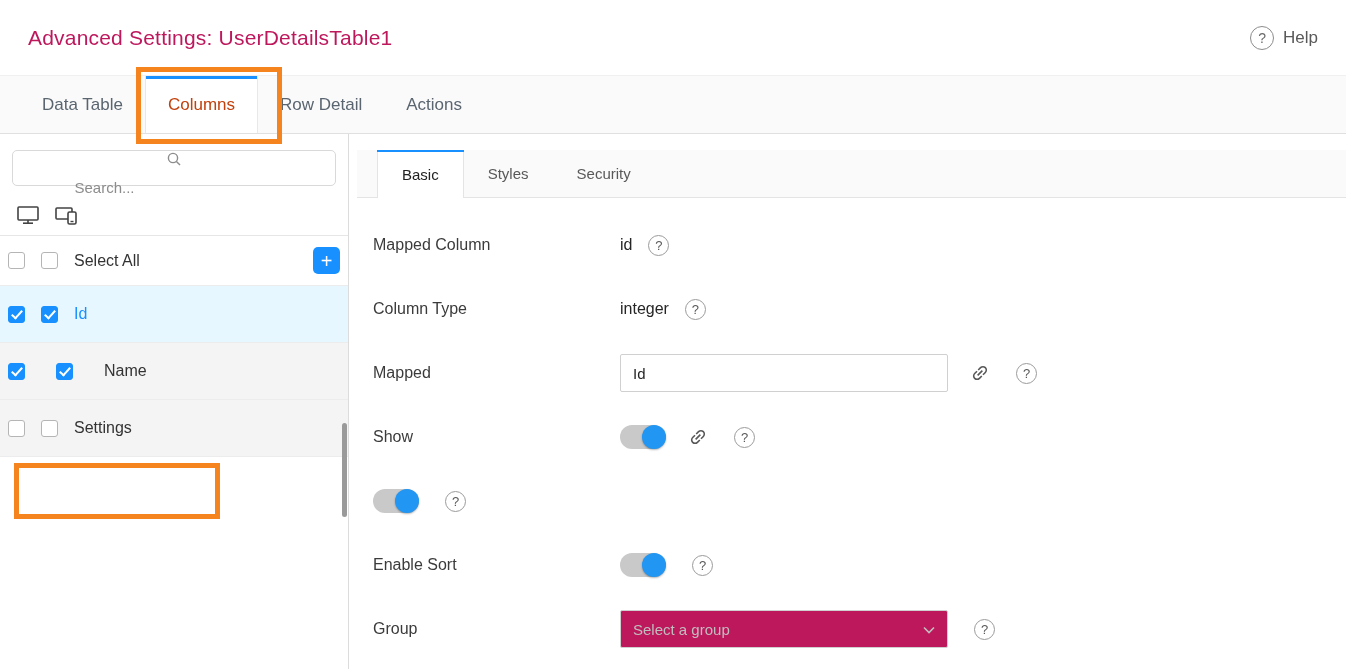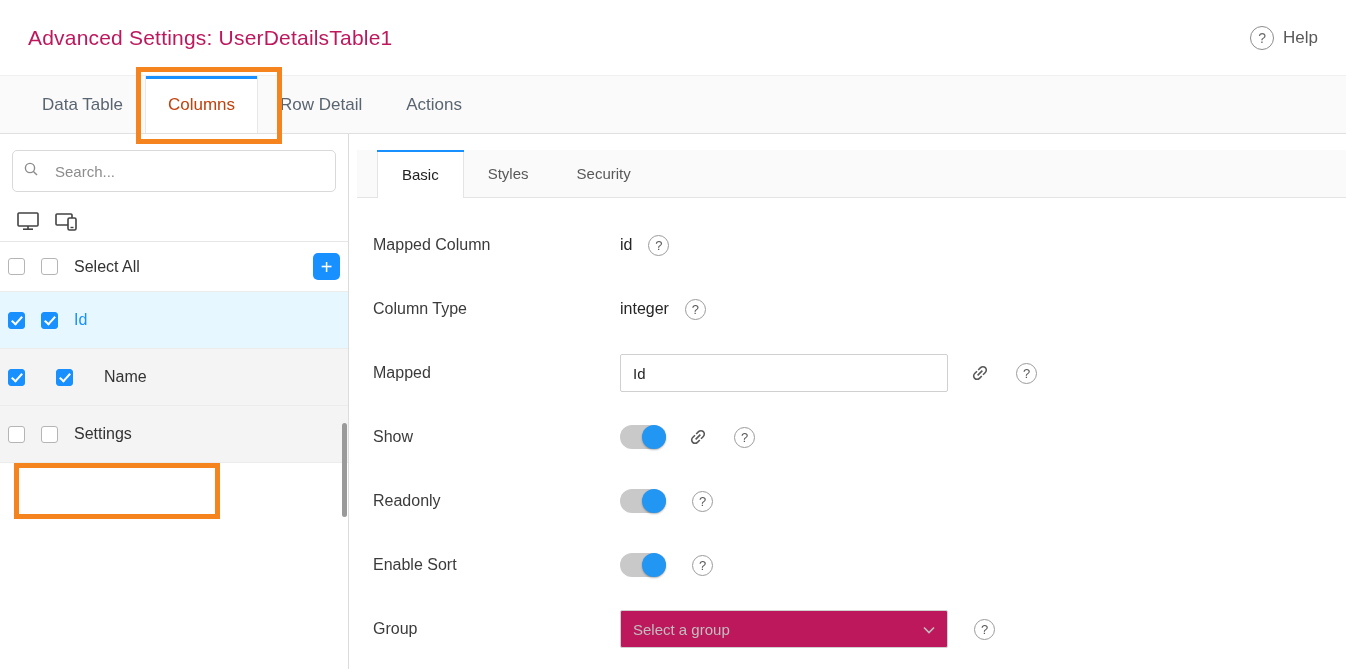--- a/index.html
+++ b/index.html
@@ -38,22 +38,22 @@
   .main-tab.active::before {
     content:""; position:absolute; top:0; left:0; right:0; height:3px; background:#1890ff;
   }
 
   
   .content { display:flex; height:535px; }
 
   
   .sidebar { width:349px; flex:none; border-right:1px solid #dcdcdc; background:#fff; position:relative; }
   .search-wrap {
-    margin:16px 12px 10px; height:42px; border:1px solid #d9d9d9; border-radius:5px;
-    display:flex; align-items:center; padding:0 10px; gap:16px; background:#fff;
+    margin:16px 12px 10px; height:36px; border:1px solid #d9d9d9; border-radius:5px;
+    display:flex; align-items:center; padding:0 10px; gap:8px; background:#fff;flex-direction:column;
   }
   .search-wrap input {
     border:none; outline:none; flex:1; font-size:15px; color:#595959;
     font-family:"Liberation Sans", sans-serif; background:transparent;
   }
   .search-wrap input::placeholder { color:#8c8c8c; }
   .device-row {
     display:flex; align-items:center; gap:14px; padding:8px 16px 9px;
     border-bottom:1px solid #e6e6e6;
   }
@@ -262,21 +262,20 @@
             </span>
           <span class="link-ico">
             <svg width="20" height="20" viewBox="0 0 24 24">
                 <path fill="#595959" d="M3.9 12c0-1.71 1.39-3.1 3.1-3.1h4V7H7c-2.76 0-5 2.24-5 5s2.24 5 5 5h4v-1.9H7c-1.71 0-3.1-1.39-3.1-3.1zM8 13h8v-2H8v2zm9-6h-4v1.9h4c1.71 0 3.1 1.39 3.1 3.1s-1.39 3.1-3.1 3.1h-4V17h4c2.76 0 5-2.24 5-5s-2.24-5-5-5z"></path>
               </svg>
           </span>
           <span class="qmark gap-lg">?</span>
         </div>
 
         <div class="form-row">
-          <span class="f-label">Readonly</span>
           <span class="toggle">
               <span class="knob"></span>
             </span>
           <span class="qmark gap-lg">?</span>
         </div>
 
         <div class="form-row">
           <span class="f-label">Enable Sort</span>
           <span class="toggle">
               <span class="knob"></span>

